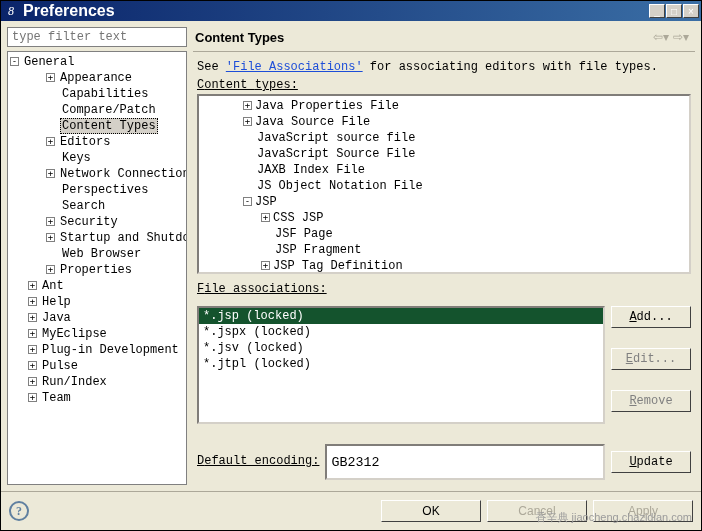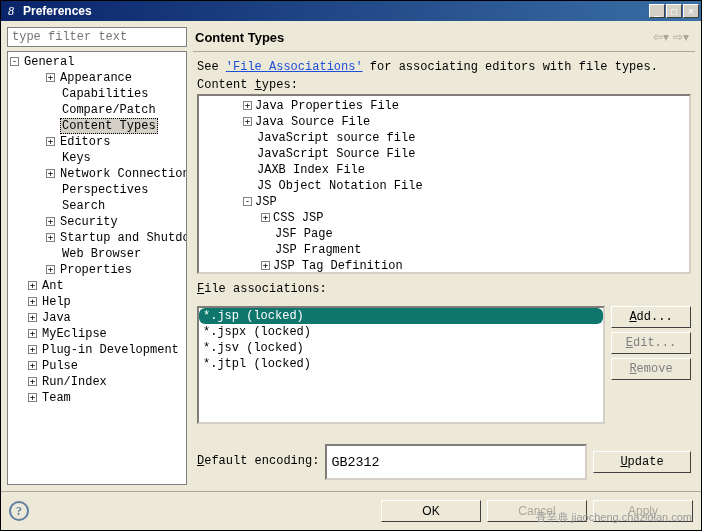--- a/index.html
+++ b/index.html
@@ -1,50 +1,50 @@
 <!DOCTYPE html>
 <html><head>
 <meta charset="utf-8">
 <style>
 * { box-sizing: border-box; margin: 0; padding: 0; }
 body { font-family: "SimSun", "MS Sans Serif", sans-serif; font-size: 12px; background: #d4d0c8; width: 702px; height: 531px; overflow: hidden; }
 .window { width: 702px; height: 531px; border: 1px solid #000; background: #ece9d8; display: flex; flex-direction: column; }
 .titlebar { background: linear-gradient(to right, #0a246a, #3a6ea5); color: #fff; height: 20px; display: flex; align-items: center; padding: 0 2px; }
 .titlebar .icon { width: 16px; height: 16px; display: inline-flex; align-items: center; justify-content: center; font-style: italic; font-family: Georgia, serif; margin-right: 4px; }
-.titlebar .title { flex: 1; font-weight: bold; font-size: 12px; }
+.titlebar .title { flex: 1; font-weight: bold; font-size: 16px; }
 .winbtns { display: flex; gap: 1px; }
 .winbtn { width: 16px; height: 14px; background: #d4d0c8; border: 1px solid #fff; border-right-color: #404040; border-bottom-color: #404040; font-size: 10px; display: flex; align-items: center; justify-content: center; font-family: "Marlett", sans-serif; cursor: default; }
 .content { flex: 1; display: flex; padding: 6px; gap: 6px; overflow: hidden; }
 .leftpane { width: 180px; display: flex; flex-direction: column; }
 .filterbox { border: 1px solid #808080; background: #fff; padding: 2px 4px; color: #808080; font-family: "Courier New", monospace; font-size: 12px; height: 20px; }
 .tree { flex: 1; background: #fff; border: 1px solid #808080; margin-top: 4px; overflow: auto; padding: 2px; font-family: "SimSun", "Courier New", monospace; }
 .tree-node { white-space: nowrap; line-height: 16px; cursor: default; }
 .tree-exp { display: inline-block; width: 9px; height: 9px; border: 1px solid #808080; text-align: center; line-height: 7px; font-size: 9px; margin-right: 3px; background: #fff; font-family: monospace; vertical-align: middle; }
 .tree-node.selected > .label { background: #d4d0c8; border: 1px dotted #000; padding: 0 1px; }
 .tree-node .label { padding: 0 2px; }
 .indent1 { padding-left: 18px; }
 .indent2 { padding-left: 36px; }
 .rightpane { flex: 1; display: flex; flex-direction: column; overflow: hidden; }
 .rhead { display: flex; align-items: center; padding: 2px 4px 6px 2px; border-bottom: 1px solid #aca899; }
 .rhead h2 { font-size: 13px; font-weight: bold; flex: 1; }
 .navbtn { width: 20px; height: 16px; display: flex; align-items: center; justify-content: center; color: #aca899; cursor: default; }
 .rbody { flex: 1; padding: 8px 4px 4px 4px; display: flex; flex-direction: column; overflow: hidden; }
 .seelink { font-family: "SimSun", "Courier New", monospace; margin-bottom: 4px; }
 .seelink a { color: #1d4ed8; text-decoration: underline; }
-.lbl { font-family: "SimSun", "Courier New", monospace; margin-bottom: 2px; }
+.lbl { font-family: "SimSun", "Courier New", monospace; margin-bottom: 2px; text-decoration: underline; }
 .lbl u { text-decoration: underline; }
 .ctbox { border: 2px inset #d4d0c8; background: #fff; height: 180px; overflow: auto; font-family: "SimSun", "Courier New", monospace; padding: 2px; }
 .ct-node { white-space: nowrap; line-height: 16px; }
 .ci2 { padding-left: 42px; }
 .ci3 { padding-left: 60px; }
 .farow { display: flex; margin-top: 8px; gap: 6px; }
 .fabox { flex: 1; border: 2px inset #d4d0c8; background: #fff; height: 118px; overflow: auto; font-family: "SimSun", "Courier New", monospace; }
 .fa-item { padding: 1px 4px; white-space: nowrap; }
-.fa-item.sel { background: #0f766e; color: #fff; border-radius: 6px; }
-.btncol { display: flex; flex-direction: column; gap: 4px; width: 80px; }
+.fa-item.sel { background: #14532d; color: #fff; }
+.btncol { display: flex; flex-direction: column; gap: 20px; width: 80px; }
 .btn { height: 22px; background: #ece9d8; border: 1px solid #fff; border-right-color: #404040; border-bottom-color: #404040; font-family: "SimSun", "Courier New", monospace; font-size: 12px; cursor: default; padding: 0 4px; text-align: center; }
 .btn.dis { color: #808080; }
 .encrow { display: flex; align-items: center; margin-top: 20px; gap: 6px; }
 .encinput { flex: 1; border: 2px inset #d4d0c8; background: #fff; padding: 2px 4px; font-family: "SimSun", "Courier New", monospace; height: 36px; }
 .footer { border-top: 1px solid #aca899; padding: 8px; display: flex; align-items: center; gap: 6px; }
 .circle { width: 20px; height: 20px; border: 2px solid #6080a0; border-radius: 50%; display: flex; align-items: center; justify-content: center; color: #6080a0; font-weight: bold; font-size: 12px; font-family: Georgia, serif; }
 .spacer { flex: 1; }
 .fbtn { width: 100px; height: 22px; background: #ece9d8; border: 1px solid #fff; border-right-color: #404040; border-bottom-color: #404040; font-family: "SimSun", sans-serif; font-size: 12px; cursor: default; }
 .fbtn.dis { color: #aca899; }
 .watermark { position: absolute; right: 10px; bottom: 6px; font-size: 11px; color: #9b9b9b; pointer-events: none; font-family: Arial, sans-serif; }
@@ -128,21 +128,21 @@
           <div class="btncol">
             <button class="btn"><u>A</u><span title="Add...">dd...</span></button>
             <button class="btn dis"><u>E</u>dit...</button>
             <button class="btn dis"><u>R</u>emove</button>
           </div>
         </div>
 
         <div class="encrow">
           <span class="lbl"><u>D</u>efault encoding:</span>
           <input class="encinput" value="GB2312" style="">
-          <button class="btn" style="width:98px"><u>U</u>pdate</button>
+          <button class="btn" style="width:80px"><u>U</u>pdate</button>
         </div>
       </div>
     </div>
   </div>
 
   <div class="footer">
     <div class="circle">?</div>
     <div class="spacer"></div>
     <button class="fbtn">OK</button>
     <button class="fbtn dis">Cancel</button>

